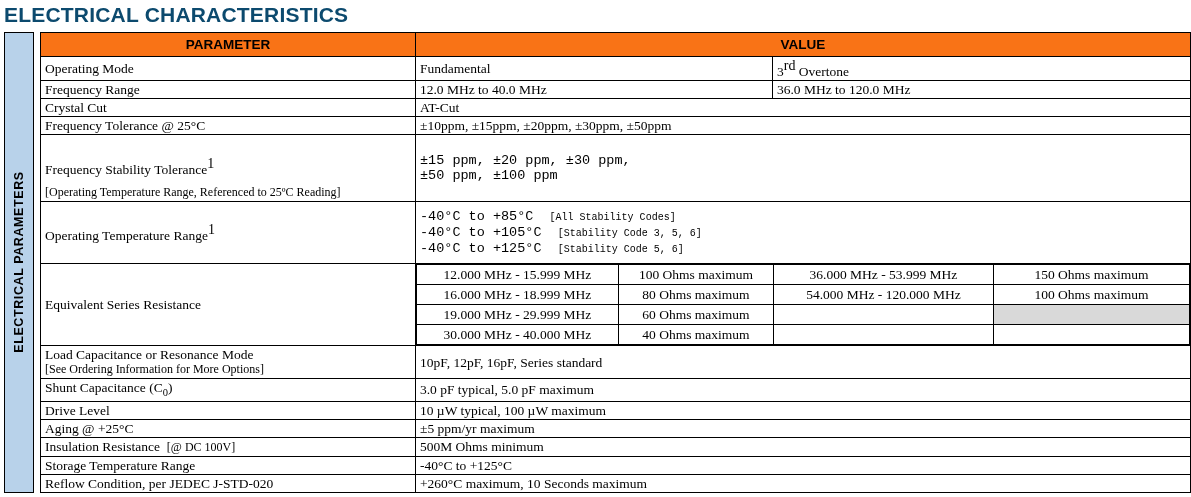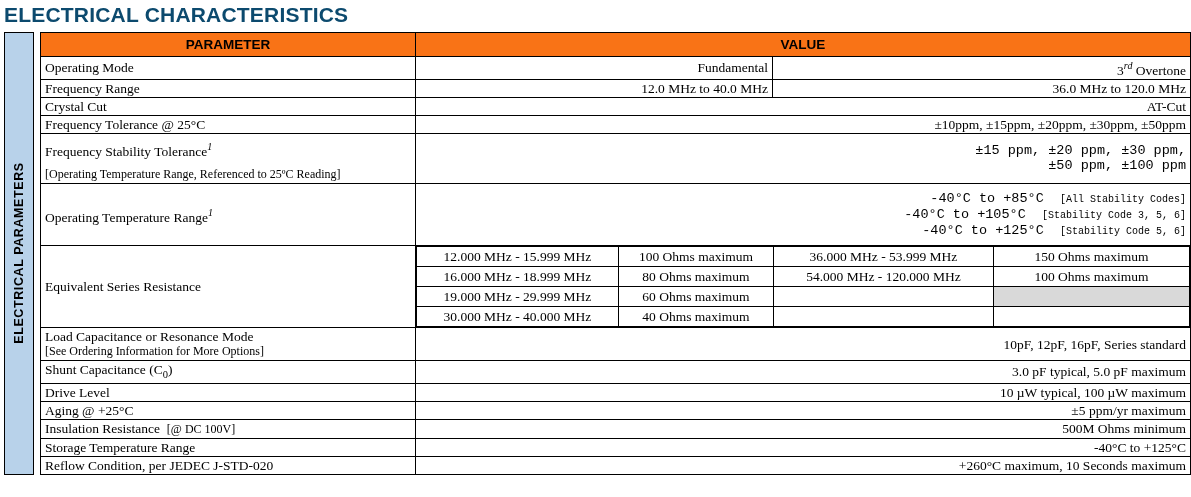--- a/index.html
+++ b/index.html
@@ -71,29 +71,28 @@
     font-size: 13.5px;
     text-align: center;
     height: 21px;
   }
   td.param {
     text-align: left;
     padding-left: 6px;
     background: #ffffff;
   }
   td.val {
-    text-align: right;
+    text-align: left;
   }
   .sub {
     font-size: 10.5px;
   }
   .sup {
-    font-size: 10px;
+    font-size: 14px;
     vertical-align: super;
-    font-style: italic;
   }
   .note {
     font-size: 12px;
   }
   .small-note {
     font-size: 10px;
   }
   .esr-table {
     width: 100%;
     border-collapse: collapse;
@@ -165,21 +164,21 @@
         <td class="val" colspan="4">AT-Cut</td>
       </tr>
 
       <tr>
         <td class="param">Frequency Tolerance @ 25°C</td>
         <td class="val" colspan="4">±10ppm, ±15ppm, ±20ppm, ±30ppm, ±50ppm</td>
       </tr>
 
       <tr style="height:48px">
         <td class="param">
-          <div style="padding-top:4px"><span>Frequency Stability Tolerance</span><span class="sup">1</span></div>
+          <div style="padding-top:20px"><span>Frequency Stability Tolerance</span><span class="sup">1</span></div>
           <div class="note" style="padding-top:9px">[Operating Temperature Range, Referenced to 25ºC Reading]</div>
         </td>
         <td class="val multi-line" colspan="4">
           <span class="stack-line">±15 ppm, ±20 ppm, ±30 ppm,</span>
           <span class="stack-line">±50 ppm, ±100 ppm</span>
         </td>
       </tr>
 
       <tr style="height:62px">
         <td class="param">

